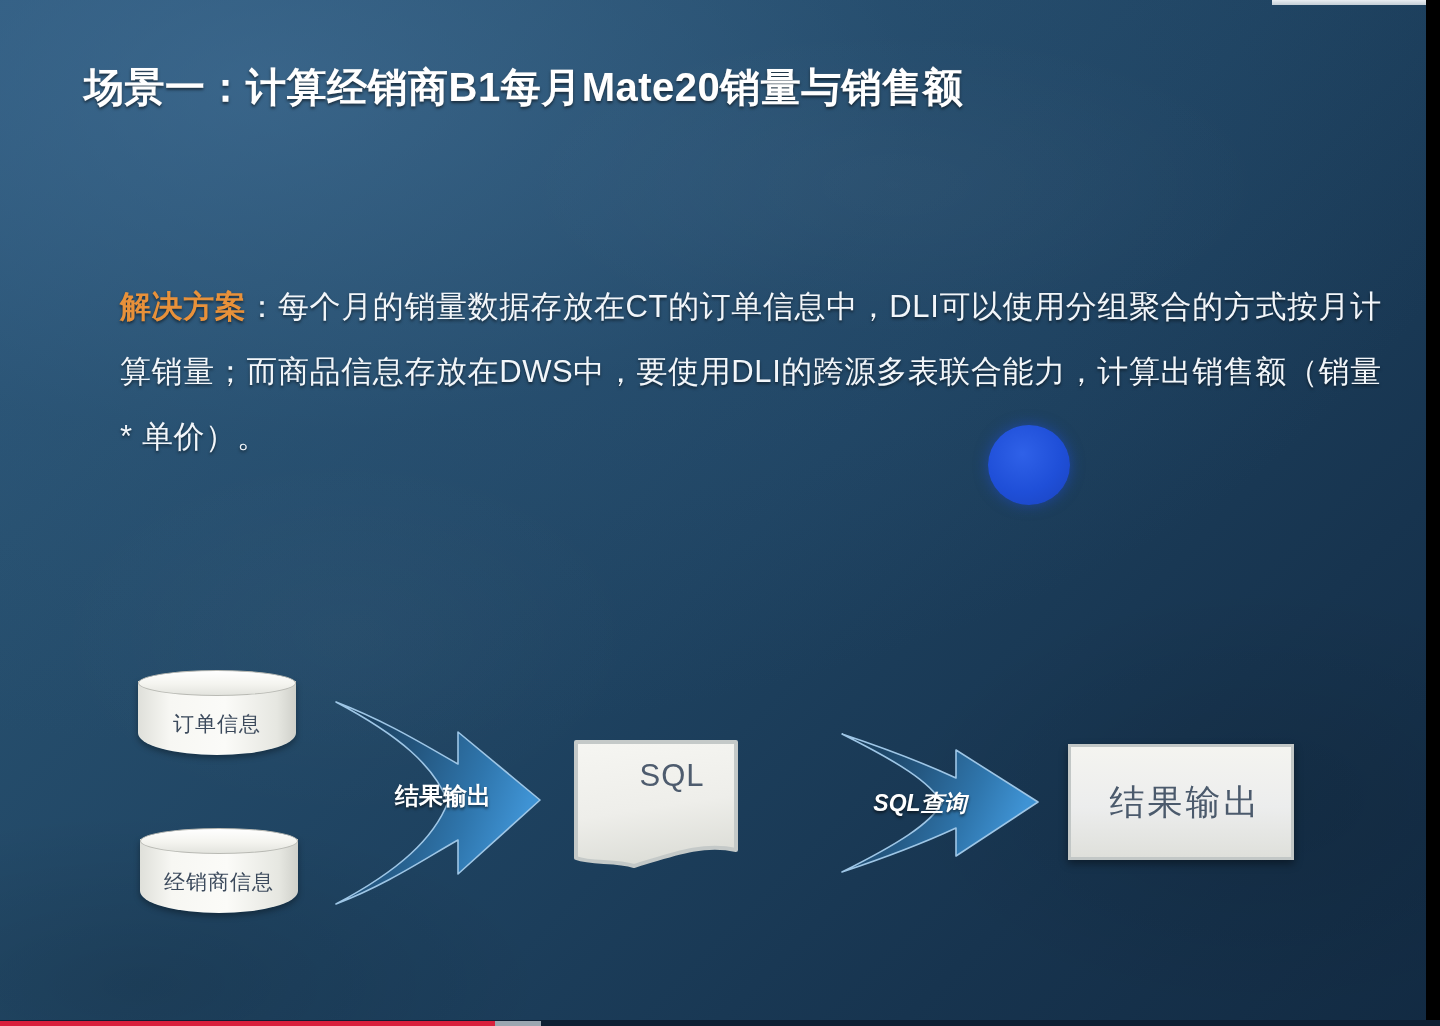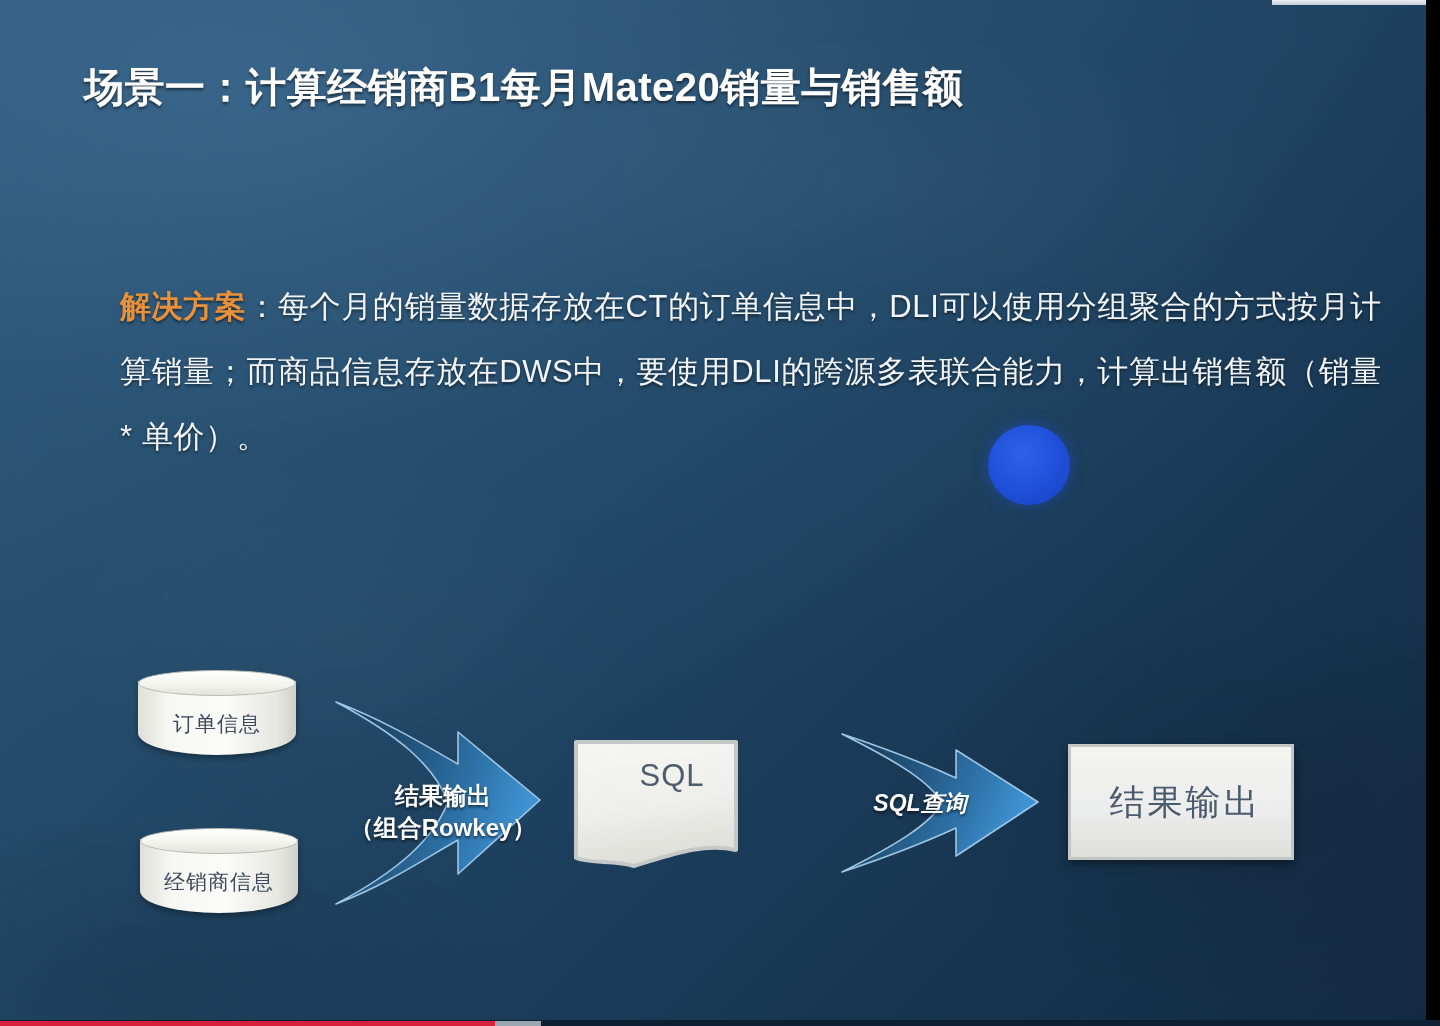--- a/index.html
+++ b/index.html
@@ -234,21 +234,20 @@
           <stop offset="40%" stop-color="#23547c"></stop>
           <stop offset="75%" stop-color="#2f76ad"></stop>
           <stop offset="100%" stop-color="#3f93d4"></stop>
         </linearGradient>
       </defs>
       <path d="M6,14 C58,34 96,58 128,76 L128,44 L210,112 L128,186 L128,152 C96,170 58,196 6,216
                C70,182 104,150 118,114 C104,78 70,48 6,14 Z" fill="url(#gradMerge)" stroke="#9ec6e6" stroke-width="1.6" stroke-linejoin="round"></path>
     </svg>
     <div class="arrow-label" id="label-model">
       <div>结果输出</div>
-      <div>（组合Rowkey）</div>
     </div>
 
     <div class="sql-card">
       <svg width="168" height="132" viewBox="0 0 168 132" style="position:absolute;left:0;top:0">
         <defs>
           <linearGradient id="gradCard" x1="0" y1="0" x2="0.2" y2="1">
             <stop offset="0%" stop-color="#f6f6f2"></stop>
             <stop offset="60%" stop-color="#eeeeea"></stop>
             <stop offset="100%" stop-color="#dedfd9"></stop>
           </linearGradient>

